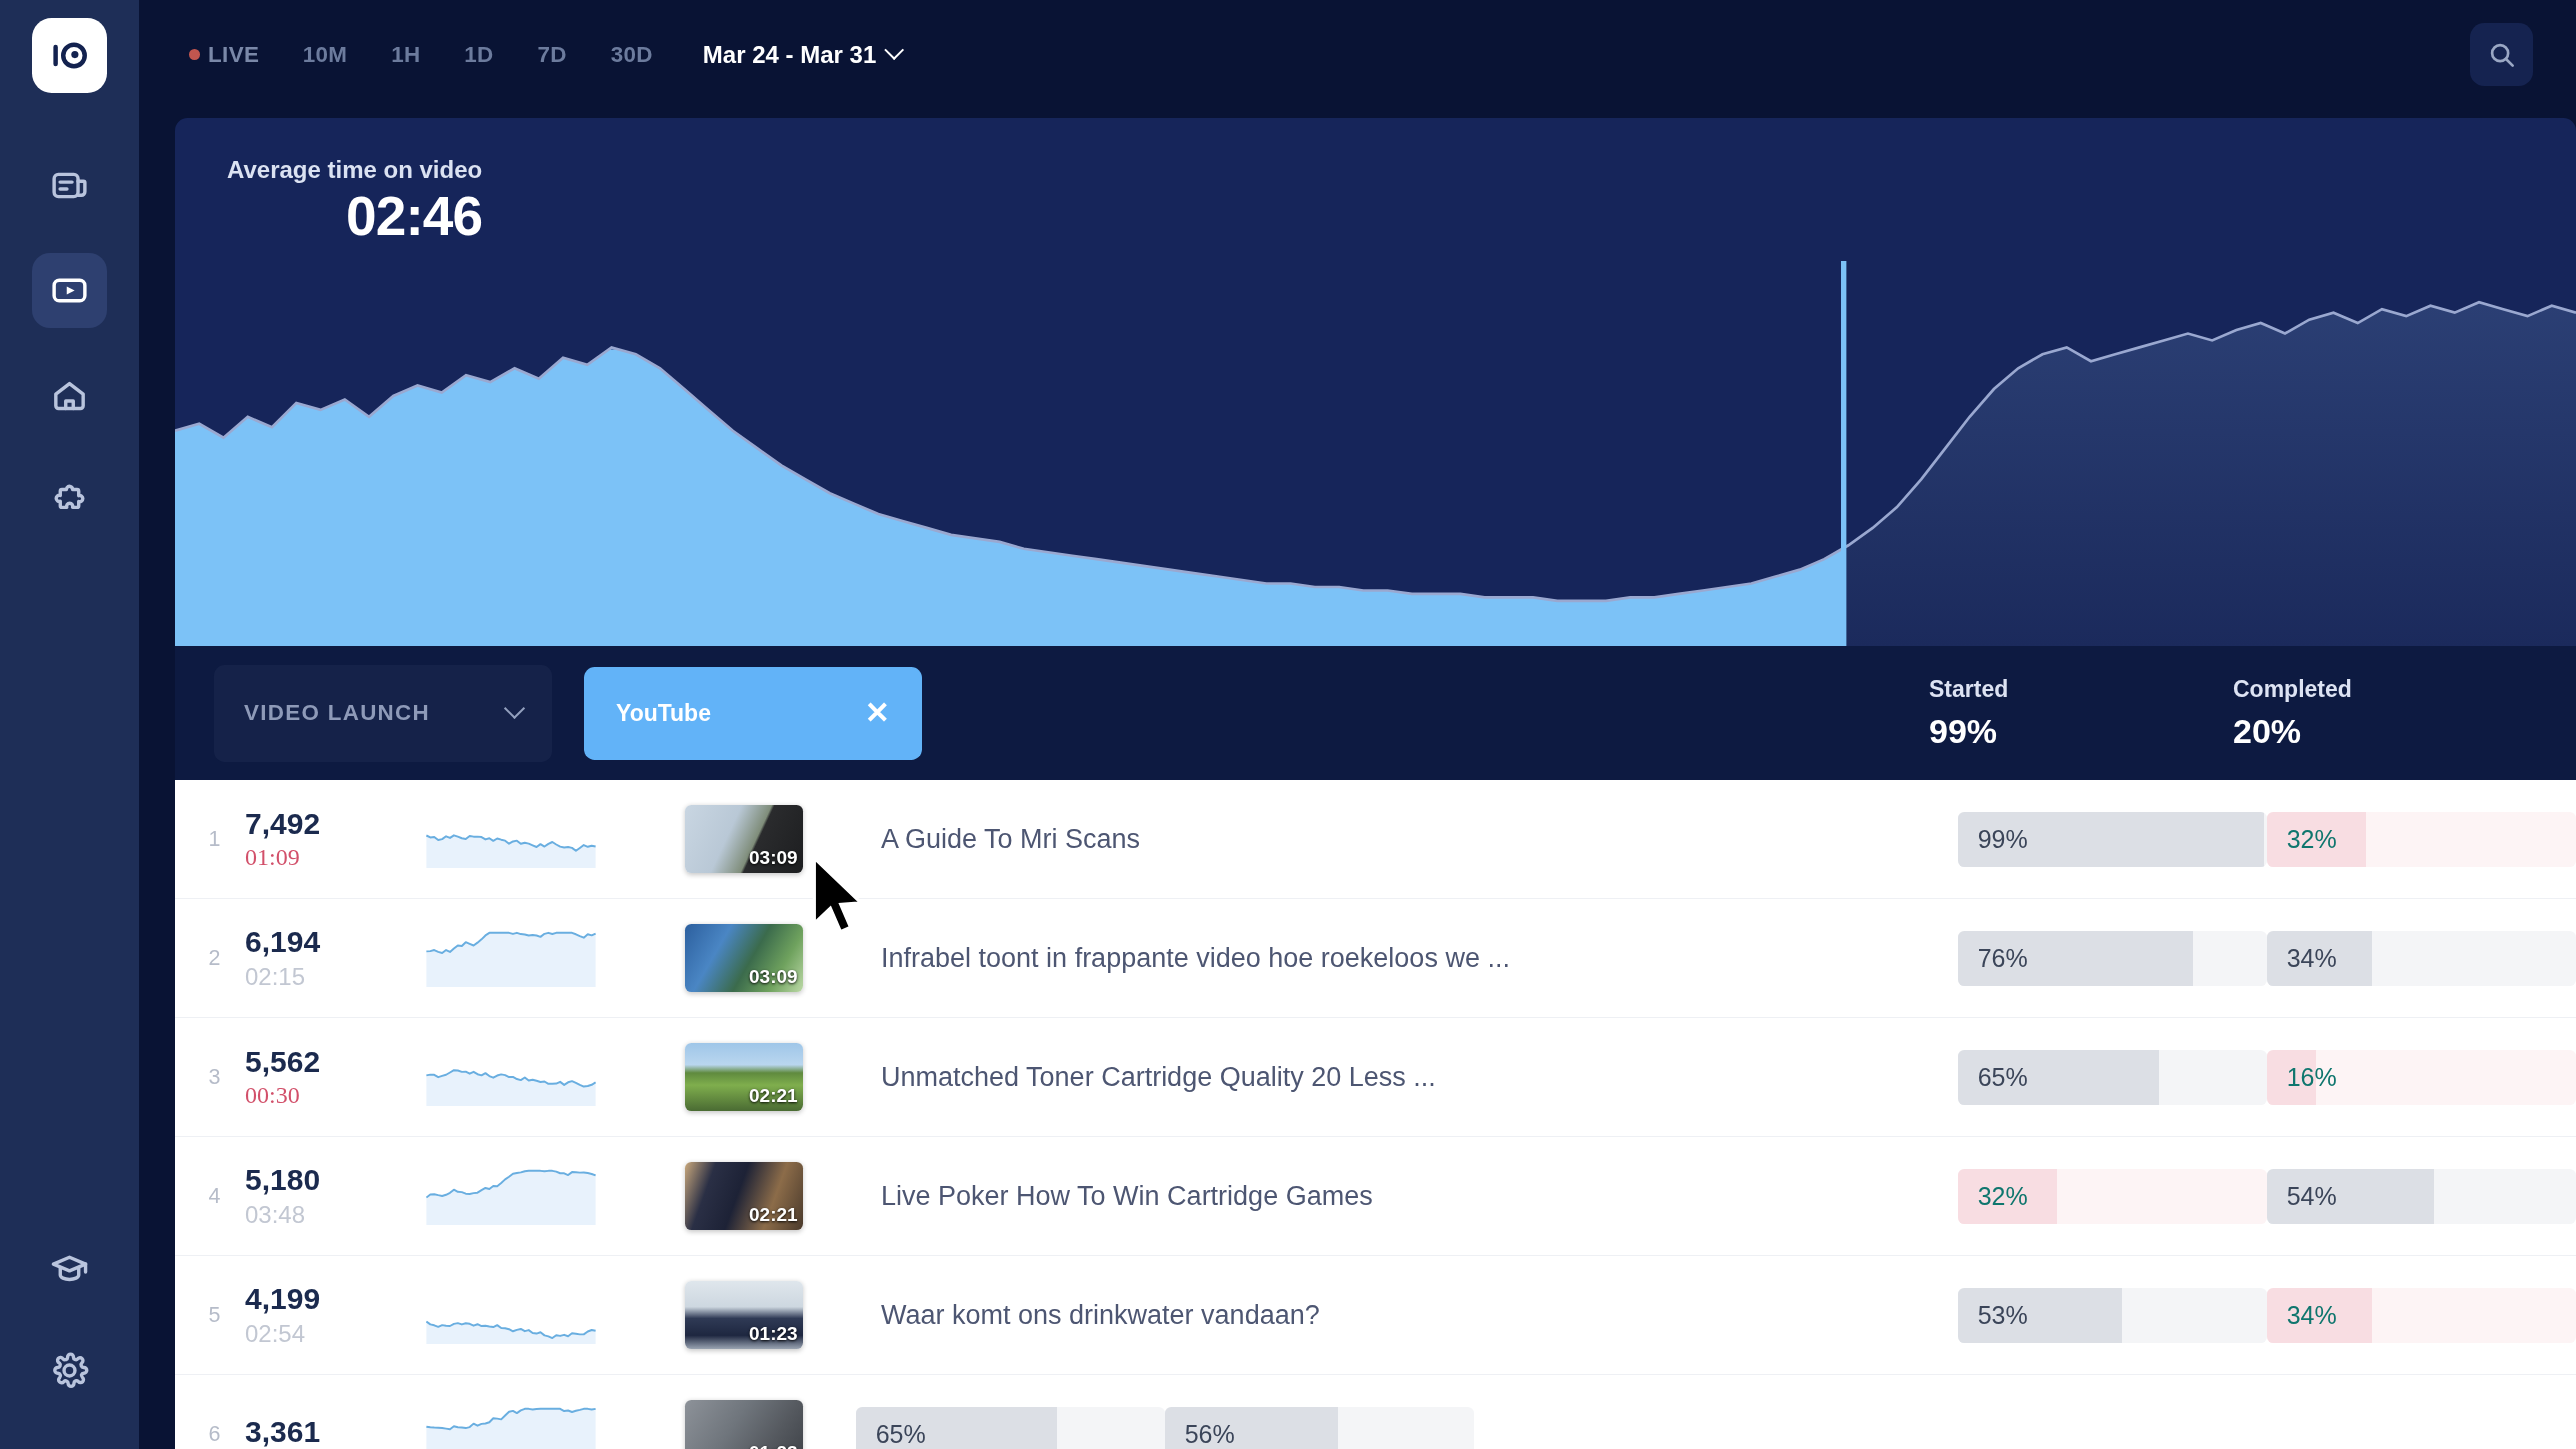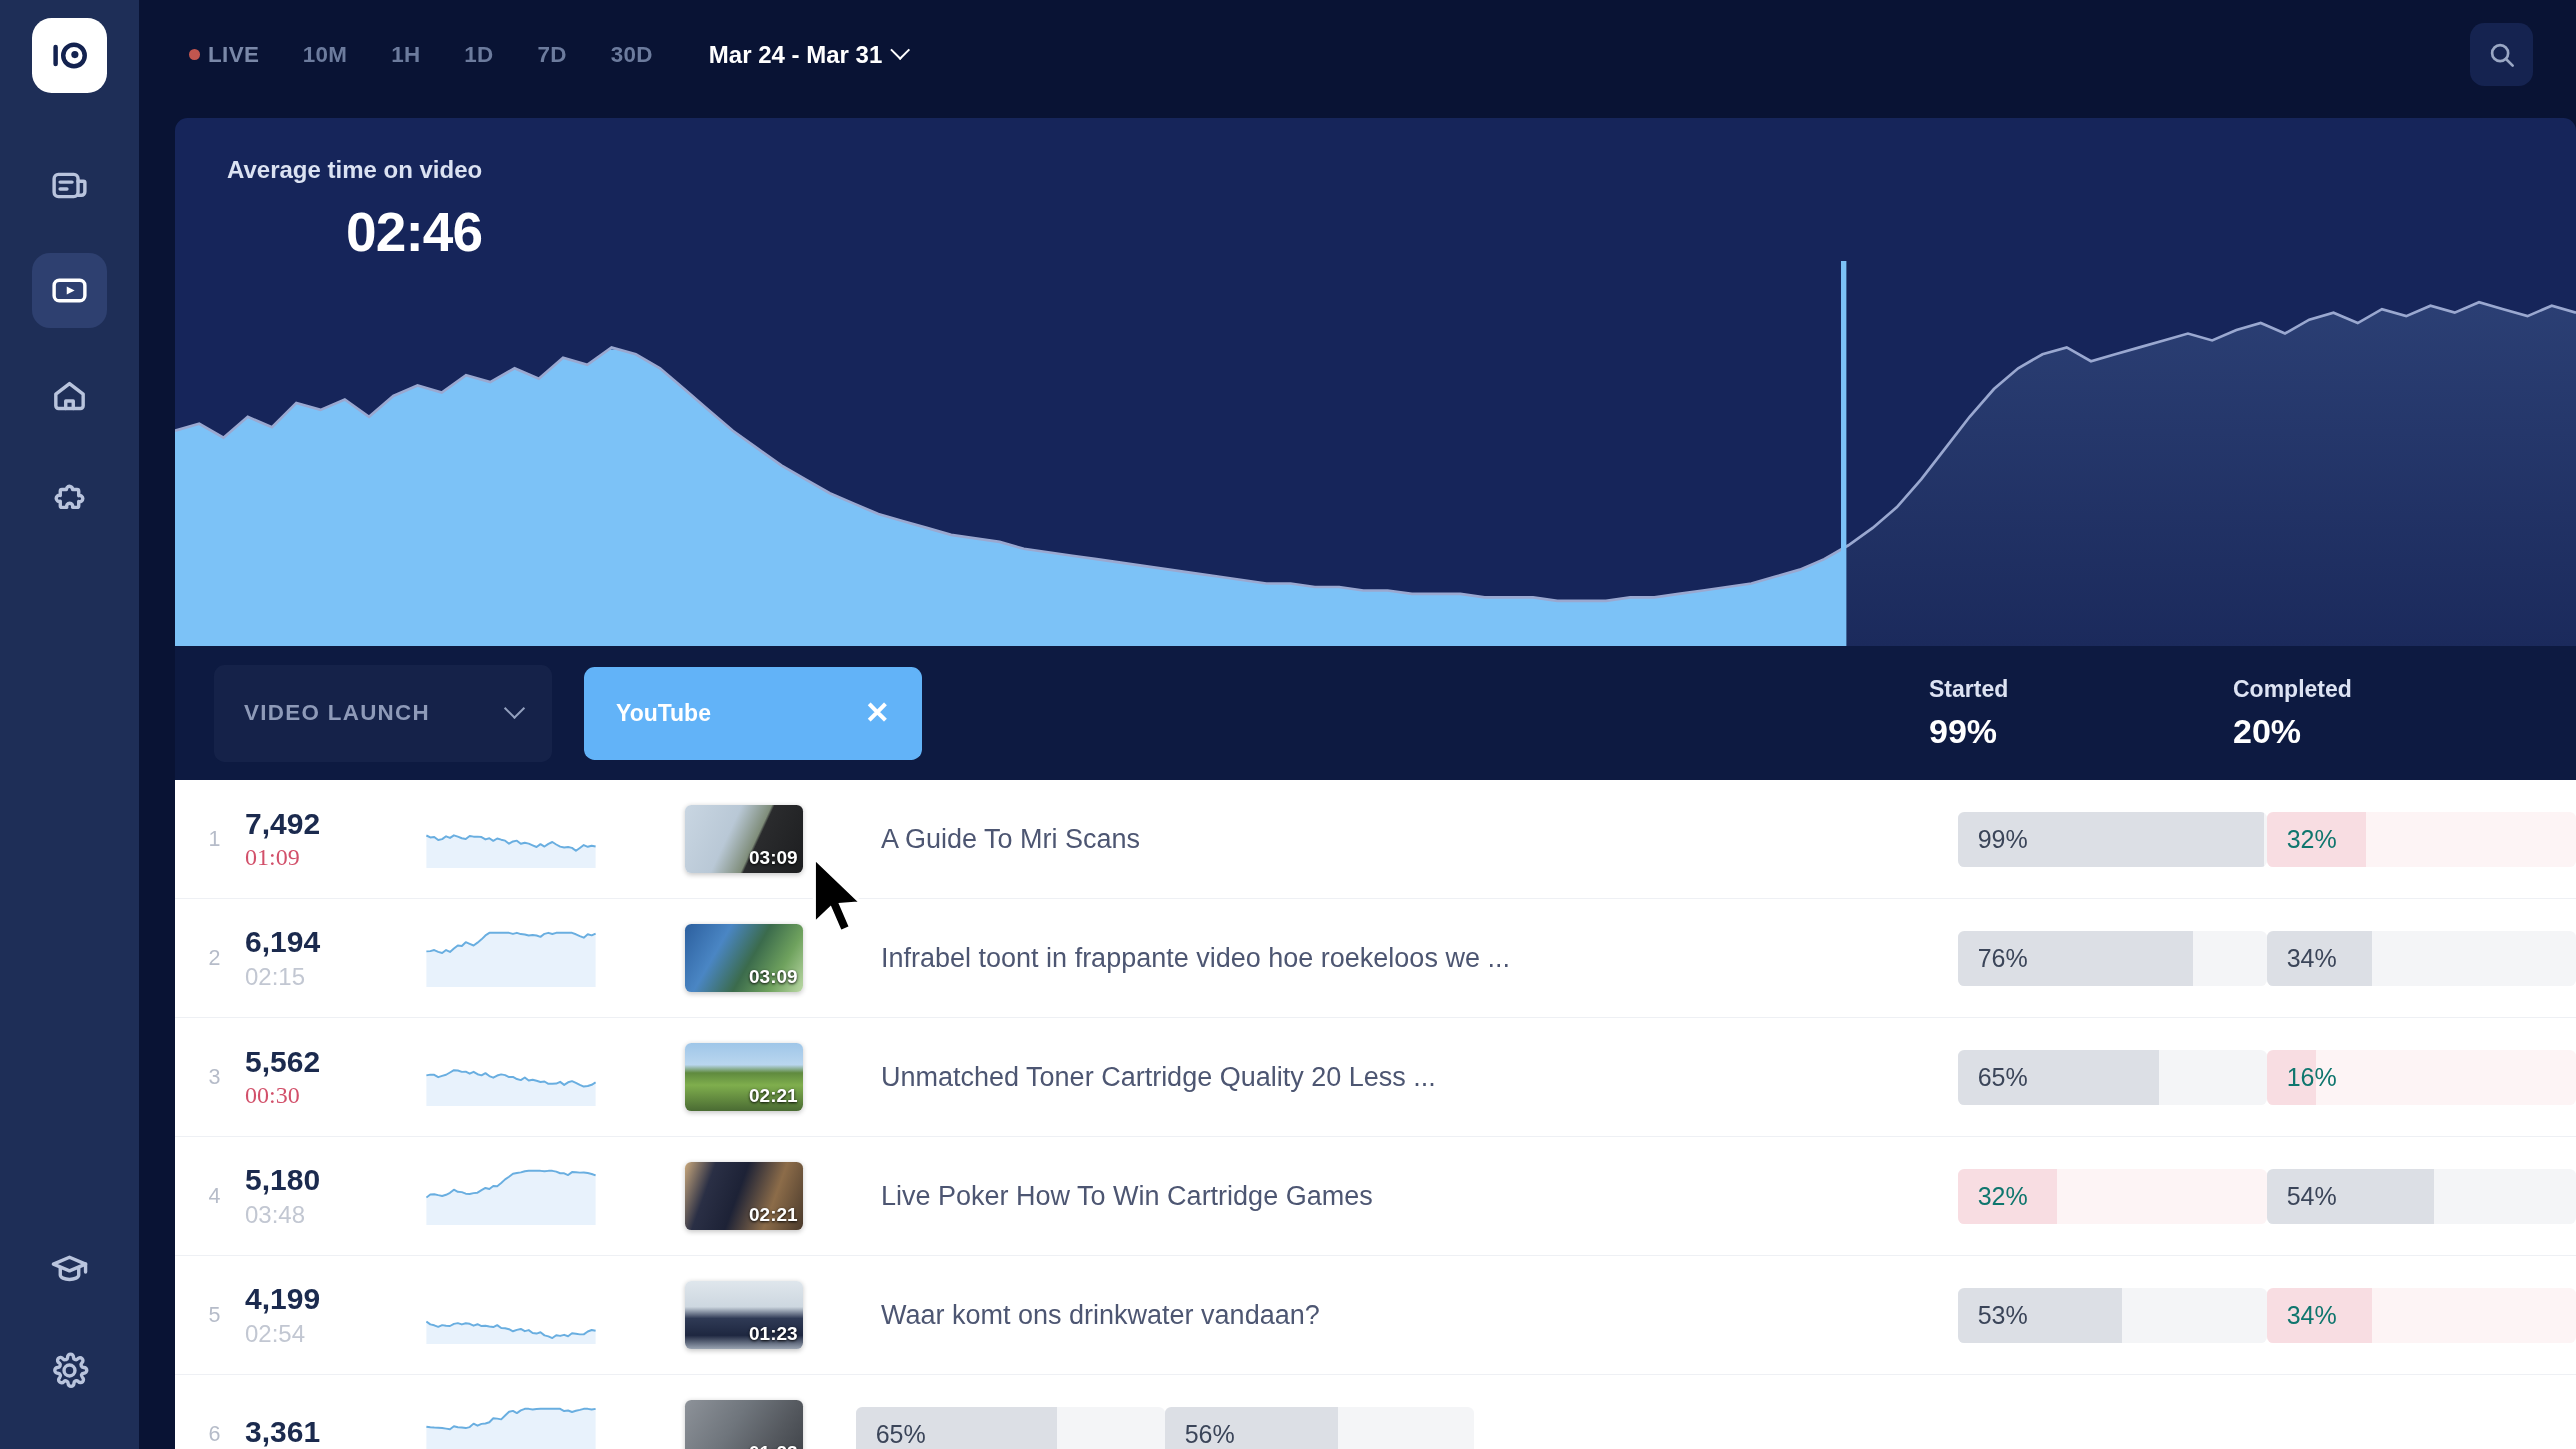--- a/index.html
+++ b/index.html
@@ -38,21 +38,21 @@
     display: flex; align-items: center;
   }
   .rangebar { display: flex; align-items: center; gap: 14px; margin-left: 36px; }
   .live-wrap { display: flex; align-items: center; gap: 8px; padding: 0 14.3px; }
   .live-dot { width: 10.7px; height: 10.7px; border-radius: 50%; background: #c0564f; }
   .live-label { color: #7a88a8; font-size: 22.4px; font-weight: 700; letter-spacing: 0.4px; }
   .range-btn {
     color: #6c7b9d; font-size: 22.4px; font-weight: 700; padding: 5.4px 15px; letter-spacing: 0.3px;
   }
   .date-range {
-    color: #ffffff; font-size: 24px; font-weight: 700; margin-left: 27px;
+    color: #ffffff; font-size: 24px; font-weight: 700; margin-left: 21px;
     display: flex; align-items: center; gap: 10.7px;
   }
   .caret { display: inline-block; width: 14.3px; height: 14.3px;
     border-right: 2.7px solid #ffffff; border-bottom: 2.7px solid #ffffff;
     transform: rotate(45deg) translate(-2.7px,-2.7px); }
   .search-tile {
     position: absolute; right: 43px; top: 23px; width: 63px; height: 63px;
     border-radius: 14.3px; background: #152350;
     display: flex; align-items: center; justify-content: center;
   }
@@ -68,21 +68,21 @@
   .hero-stats { position: relative; z-index: 3; padding: 38px 52px 0 52px;
     display: flex; justify-content: space-between; }
   .stat-label { color: #dbe2f2; font-size: 24px; font-weight: 700; }
   .stat-row { display: flex; align-items: center; gap: 29px; margin-top: 16px; }
   .stat-value { color: #ffffff; font-size: 55px; font-weight: 700; letter-spacing: -0.9px; }
   .stat-badge {
     background: rgba(90,170,150,.22); color: #7fd9b4;
     font-size: 24px; font-weight: 700; padding: 9px 21.5px; border-radius: 27px;
   }
   .stat-right { text-align: right; }
-  .stat-right .stat-value { margin-top: 16px; display: block; }
+  .stat-right .stat-value { display: block; }
 
   #chart-svg { position: absolute; left: 0; bottom: 0; width: 2401px; height: 385px; z-index: 1; }
 
   
   #filterrow {
     position: absolute; left: 175px; top: 646px; width: 2401px; height: 134px;
     background: #0d1a41; display: flex; align-items: center; padding: 0 39px;
   }
   .select-pill {
     width: 338px; height: 97px; border-radius: 10.7px; background: #16235180;

